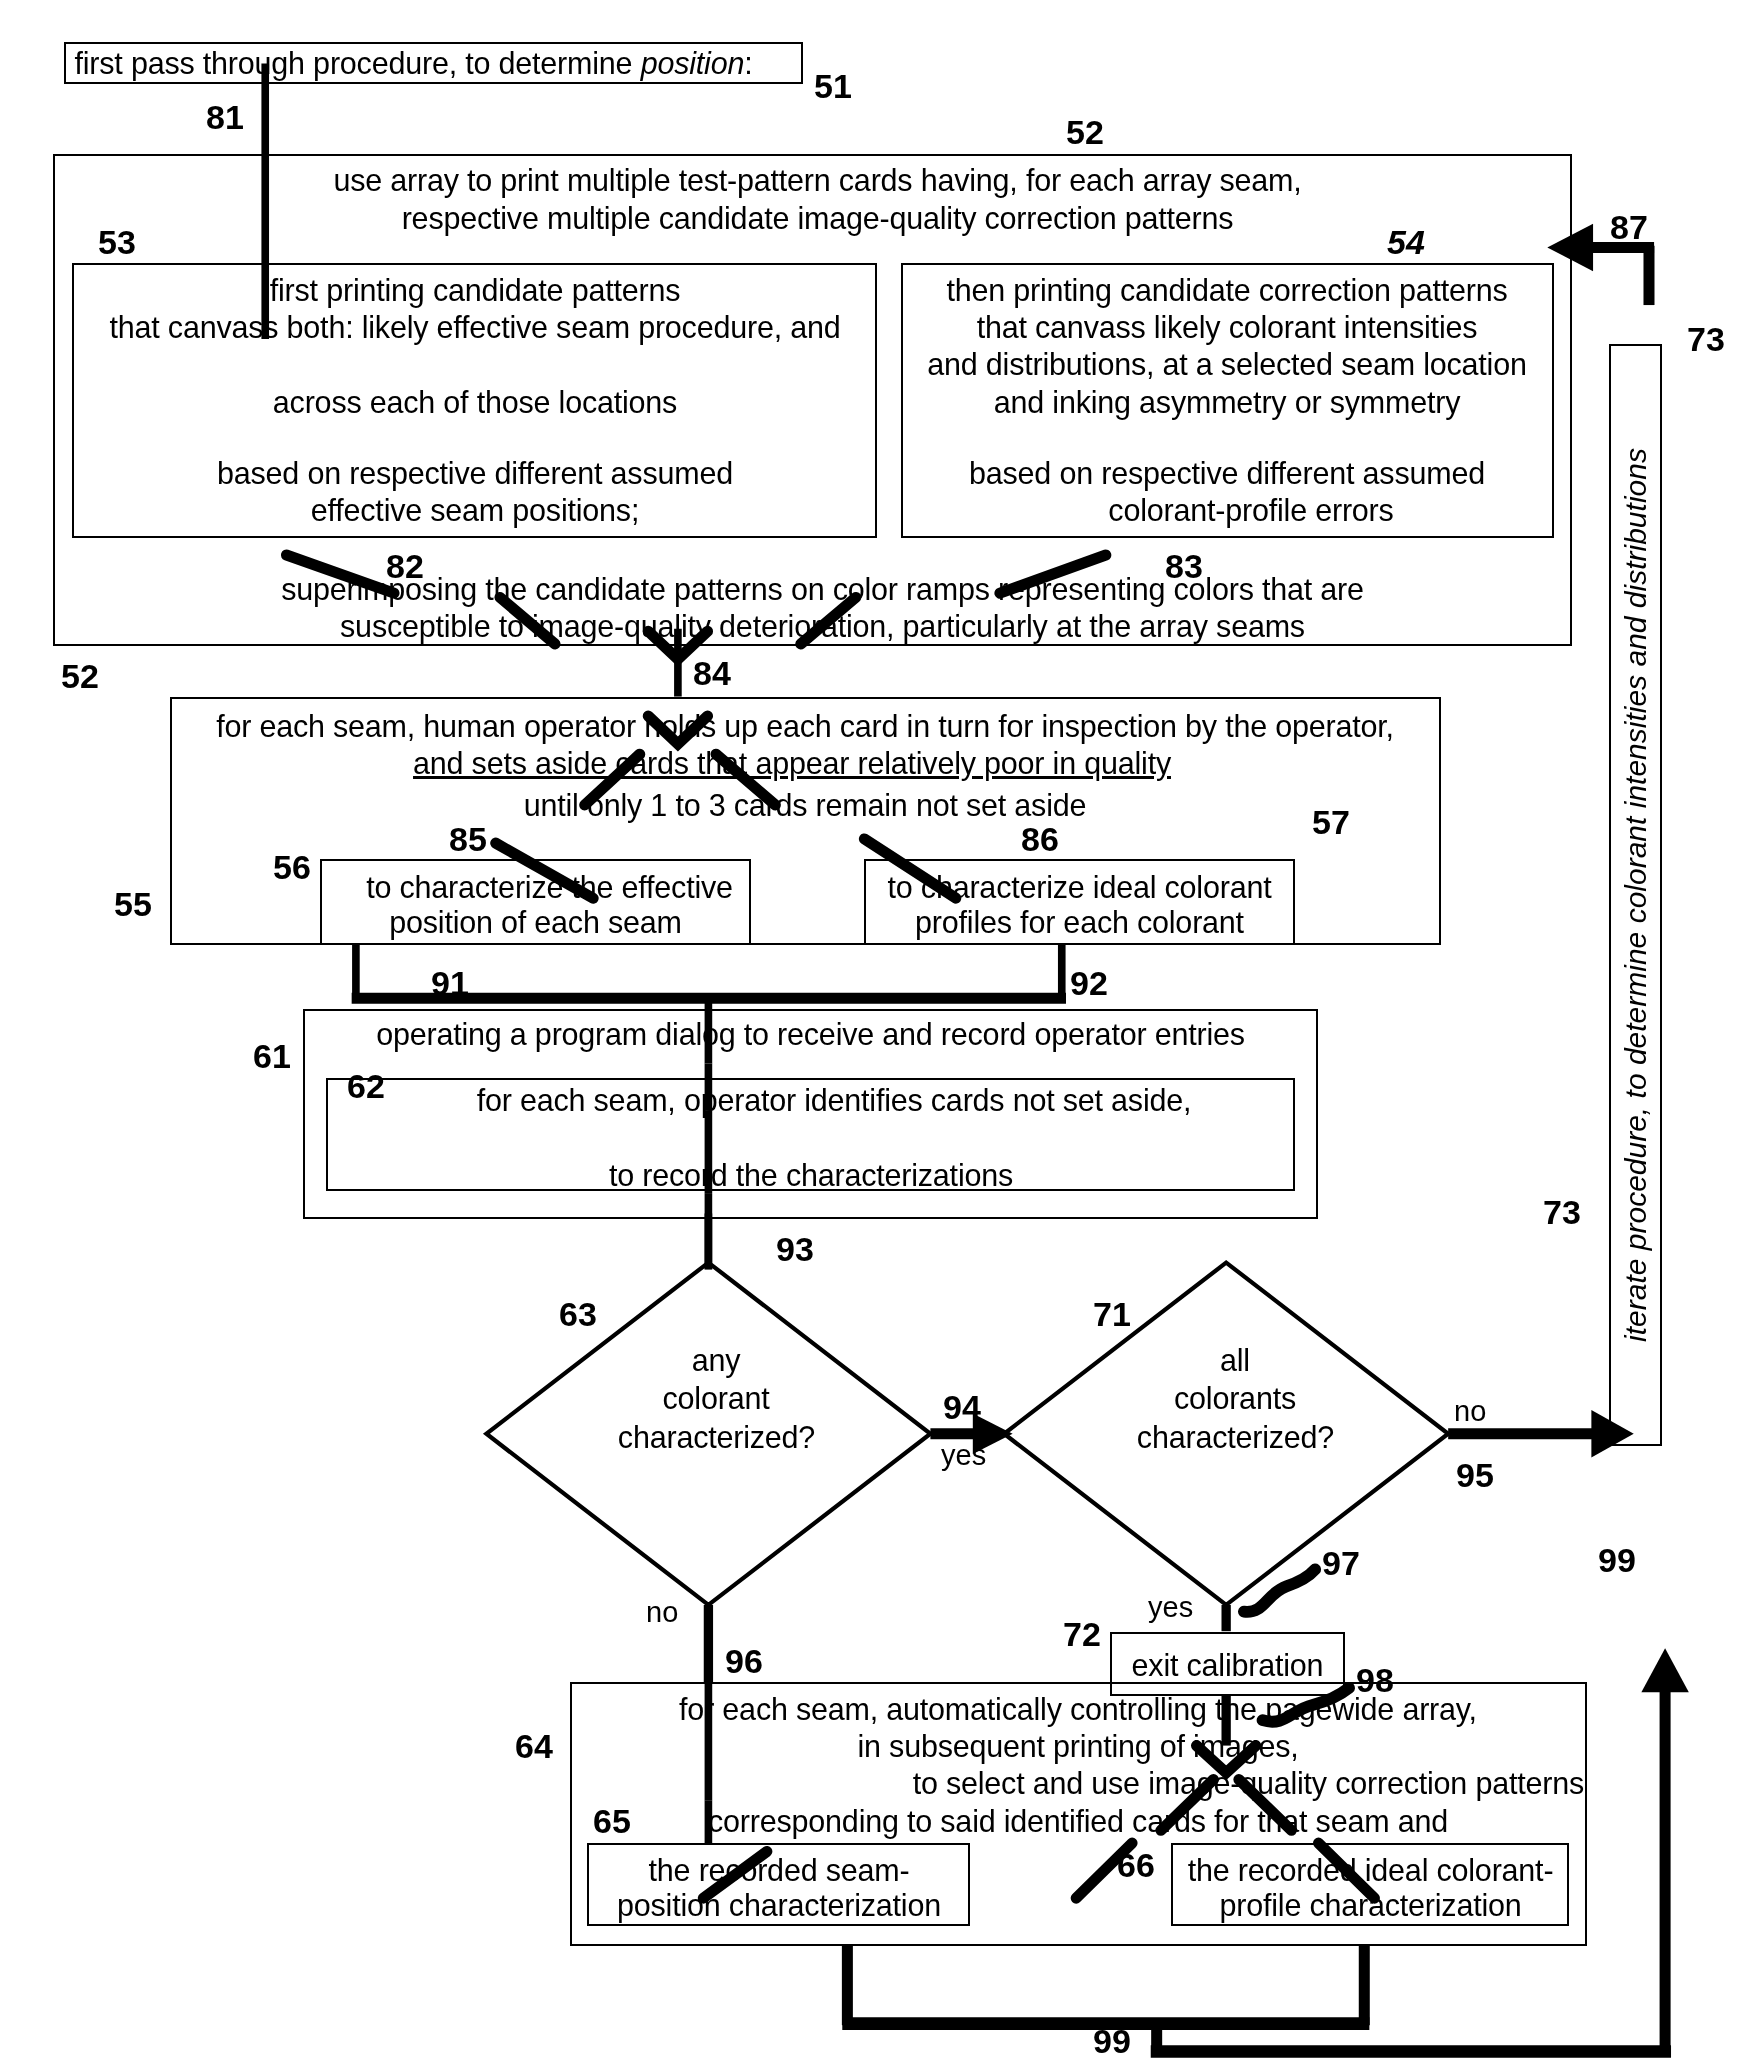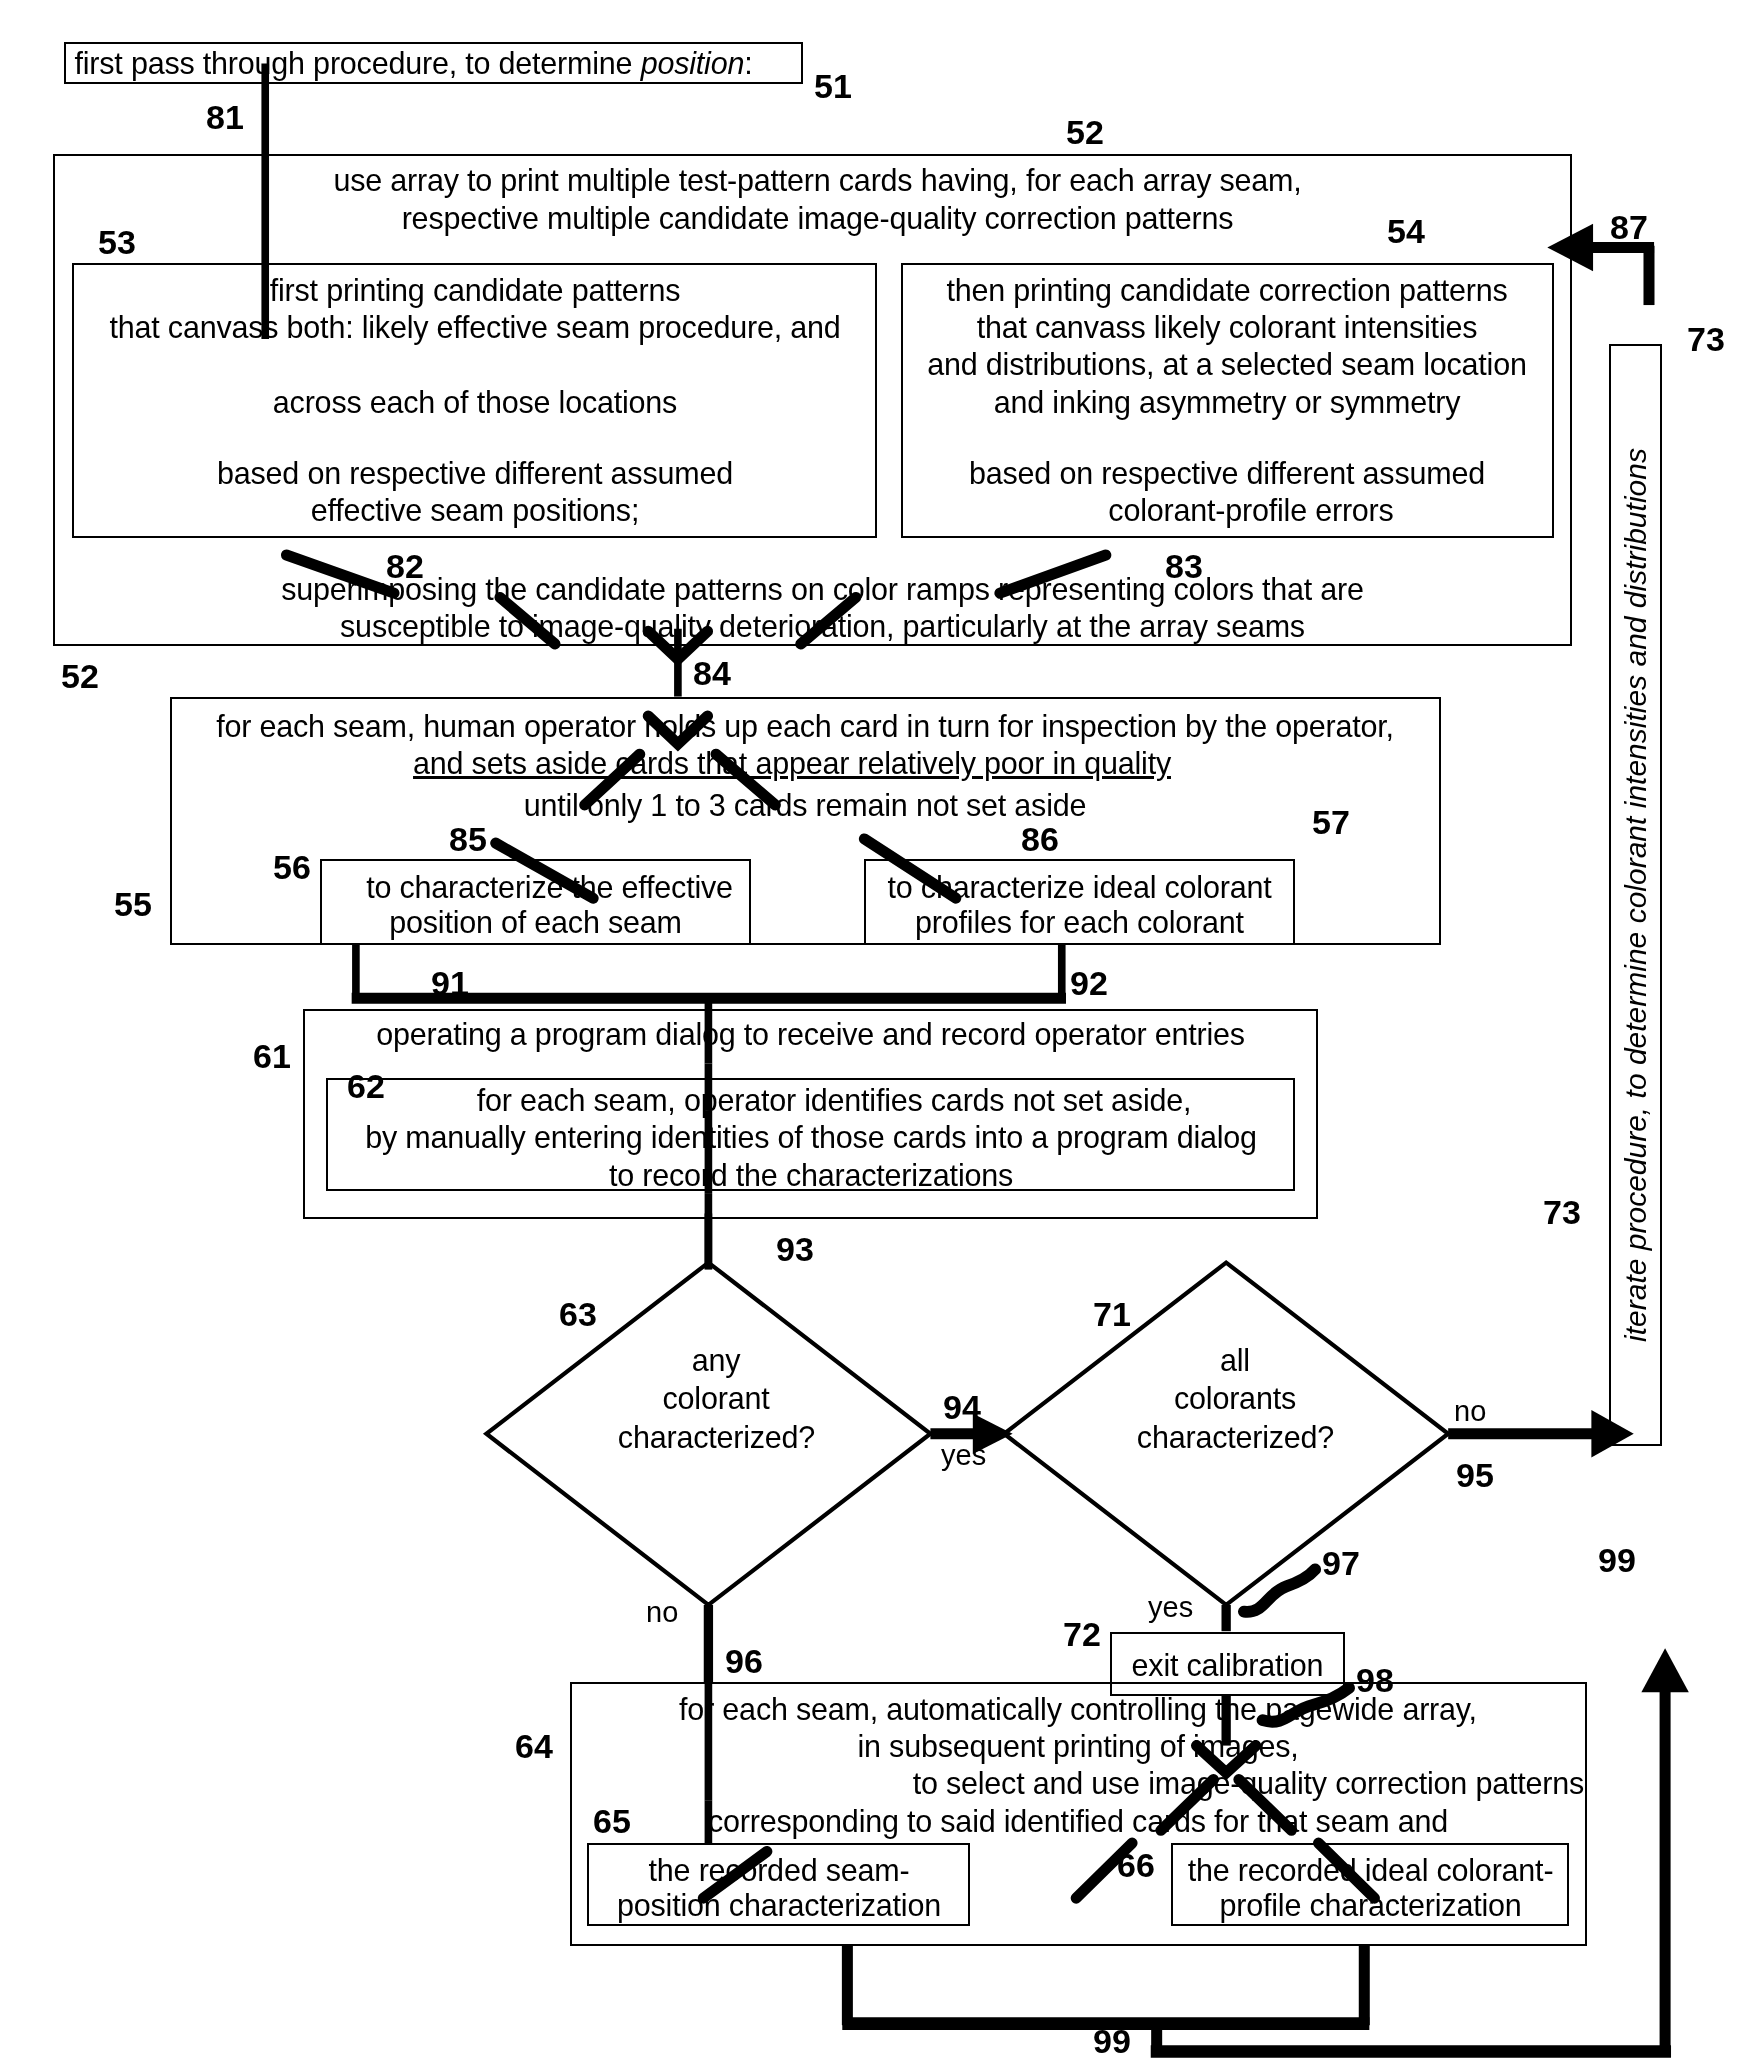--- a/index.html
+++ b/index.html
@@ -127,21 +127,21 @@
 
   <div class="box" style="left:72px;top:263px;width:805px;height:275px;"></div>
   <div class="num" style="left:98px;top:225px;">53</div>
   <div class="boxtxt t37" style="left:75px;top:273px;width:800px;">first printing candidate patterns</div>
   <div class="boxtxt t37" style="left:75px;top:310px;width:800px;">that canvass both:  likely effective seam procedure, and</div>
   <div class="boxtxt t37" style="left:75px;top:385px;width:800px;">across each of  those locations</div>
   <div class="boxtxt t37" style="left:75px;top:456px;width:800px;">based on respective different assumed</div>
   <div class="boxtxt t37" style="left:75px;top:493px;width:800px;">effective seam positions;</div>
 
   <div class="box" style="left:901px;top:263px;width:653px;height:275px;"></div>
-  <div class="num" style="left:1387px;top:214px;">54</div>
+  <div class="num" style="left:1387px;top:225px;font-style:italic;">54</div>
   <div class="boxtxt t37" style="left:903px;top:273px;width:648px;">then printing candidate correction patterns</div>
   <div class="boxtxt t37" style="left:903px;top:310px;width:648px;">that  canvass likely colorant intensities</div>
   <div class="boxtxt t37" style="left:898px;top:347px;width:658px;">and distributions, at a selected seam location</div>
   <div class="boxtxt t37" style="left:903px;top:385px;width:648px;">and inking asymmetry or symmetry</div>
   <div class="boxtxt t37" style="left:903px;top:456px;width:648px;">based on respective different assumed</div>
   <div class="boxtxt t37" style="left:903px;top:493px;width:648px;padding-left:48px;">colorant-profile errors</div>
 
   <div class="num" style="left:386px;top:549px;">82</div>
   <div class="num" style="left:1165px;top:549px;">83</div>
   <div class="num" style="left:693px;top:656px;">84</div>
@@ -169,21 +169,20 @@
   <div class="num" style="left:431px;top:966px;">91</div>
   <div class="num" style="left:1070px;top:966px;">92</div>
 
   <div class="box" style="left:303px;top:1009px;width:1015px;height:210px;"></div>
   <div class="num" style="left:253px;top:1039px;">61</div>
   <div class="boxtxt t37" style="left:305px;top:1017px;width:1011px;">operating a program dialog to receive and record operator entries</div>
 
   <div class="box" style="left:326px;top:1078px;width:969px;height:113px;"></div>
   <div class="num" style="left:347px;top:1069px;">62</div>
   <div class="boxtxt t37" style="left:377px;top:1083px;width:914px;">for each seam, operator identifies cards not set aside,</div>
-  <div class="boxtxt t37" style="left:329px;top:1120px;width:964px;">by manually entering identities of those cards into a program dialog</div>
   <div class="boxtxt t37" style="left:329px;top:1158px;width:964px;">to record the characterizations</div>
 
   <div class="num" style="left:776px;top:1232px;">93</div>
 
   <div class="num" style="left:559px;top:1297px;">63</div>
   <div class="boxtxt t37" style="left:593px;top:1343px;width:246px;">any</div>
   <div class="boxtxt t37" style="left:593px;top:1381px;width:246px;">colorant</div>
   <div class="boxtxt t37" style="left:551px;top:1420px;width:331px;">characterized?</div>
 
   <div class="num" style="left:1093px;top:1297px;">71</div>

